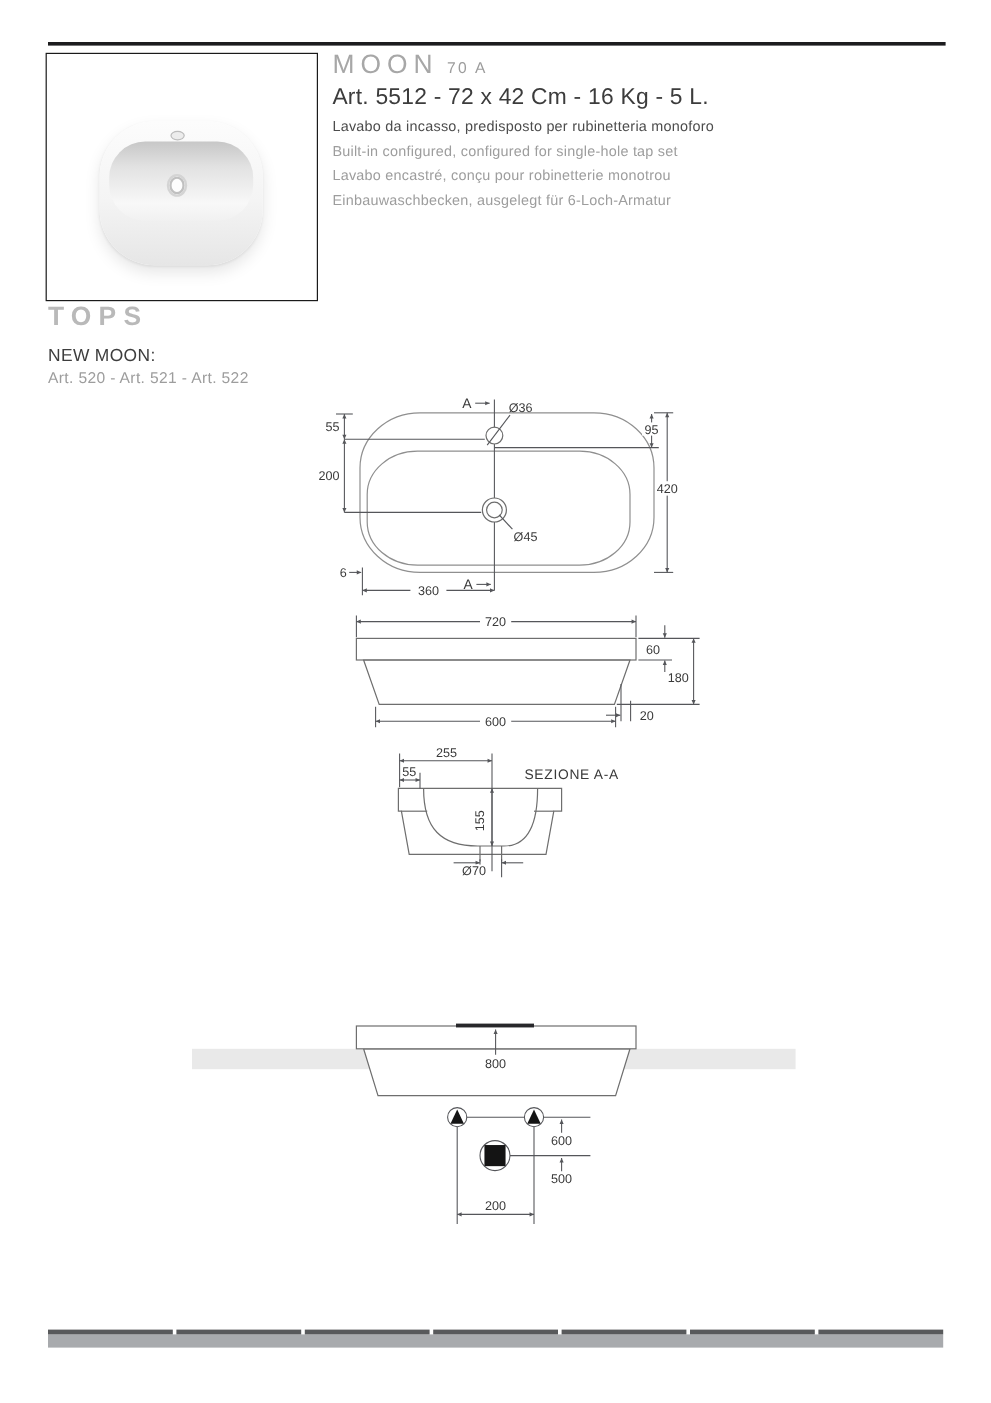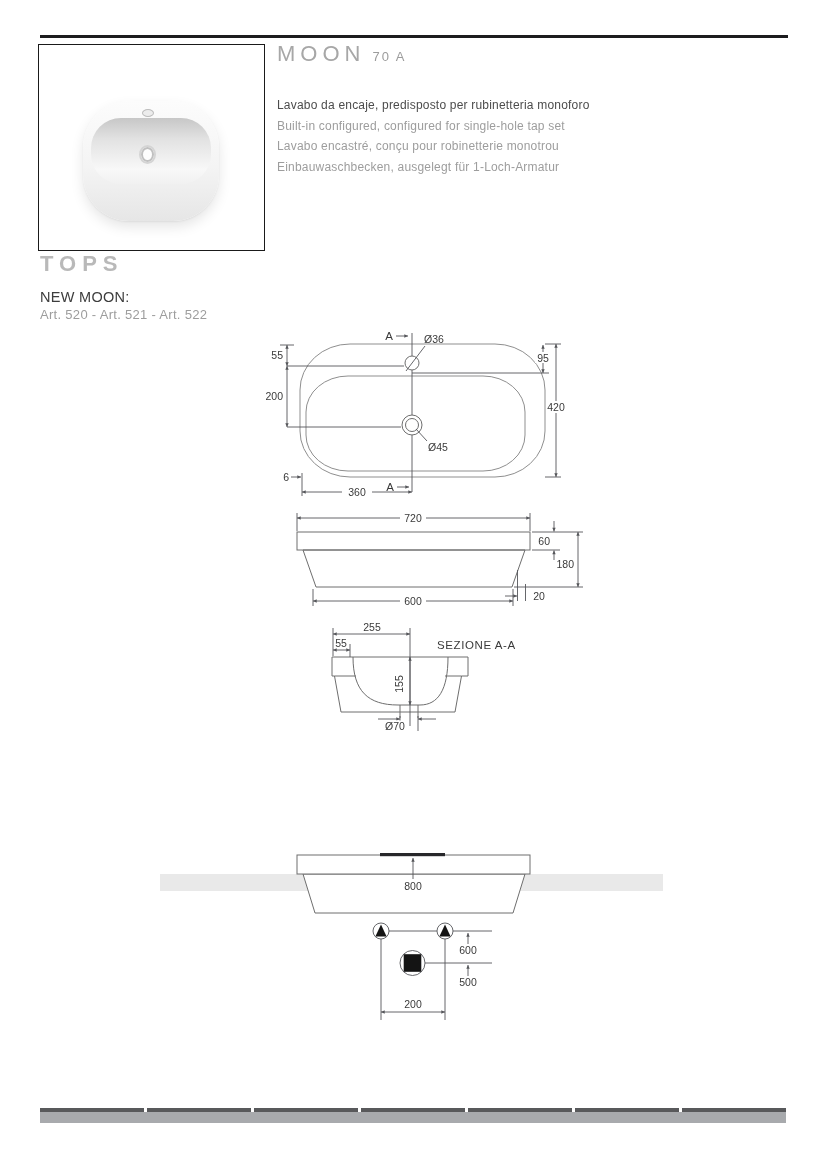--- a/index.html
+++ b/index.html
@@ -59,27 +59,28 @@
       <div class="basin-bowl"></div>
       <div class="tap-hole"></div>
       <div class="drain-hole"></div>
     </div>
   </div>
 
   <div class="abs title-block">
     <div>
       <span class="product-name">MOON</span><span class="product-variant">70 A</span>
     </div>
+    <div class="art-line">Art. 5512 - 72 x 42 Cm - 16 Kg - 5 L.</div>
   </div>
 
   <div class="abs desc-block">
-    <div class="desc-line primary">Lavabo da encaje, predisposto per rubinetteria monoforo</div>
+    <div class="desc-line primary">Lavabo da incasso, predisposto per rubinetteria monoforo</div>
     <div class="desc-line">Built-in configured, configured for single-hole tap set</div>
     <div class="desc-line">Lavabo encastré, conçu pour robinetterie monotrou</div>
-    <div class="desc-line">Einbauwaschbecken, ausgelegt für 1-Loch-Armatur</div>
+    <div class="desc-line">Einbauwaschbecken, ausgelegt für 6-Loch-Armatur</div>
   </div>
 
   <div class="abs series-title">TOPS</div>
   <div class="abs newline-label">NEW MOON:</div>
   <div class="abs newline-articles">Art. 520 - Art. 521 - Art. 522</div>
 
   <svg class="abs drawings" width="826" height="1169" viewBox="0 0 826 1169">
     <defs>
       <marker id="arw" viewBox="0 0 10 10" refX="9" refY="5" markerWidth="6.5" markerHeight="5" orient="auto-start-reverse">
         <path d="M0.8,1.2 L9,5 L0.8,8.8 Z" fill="#55565a"></path>

